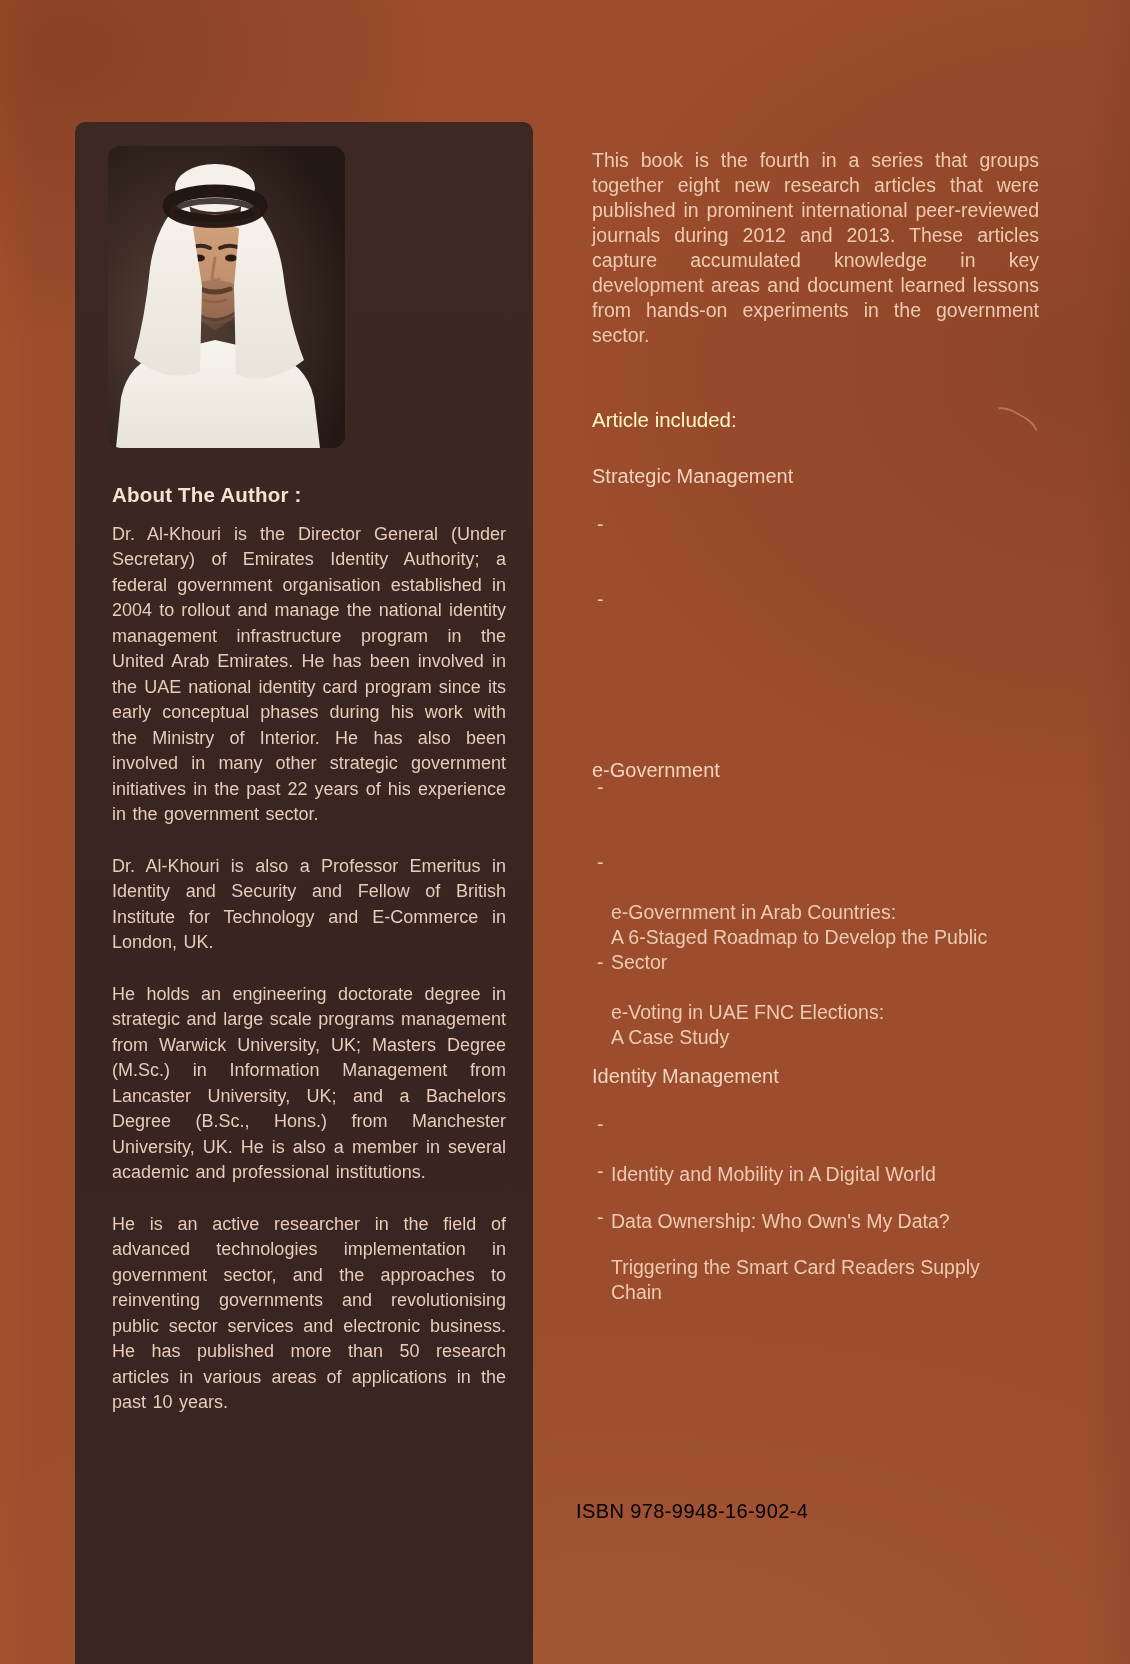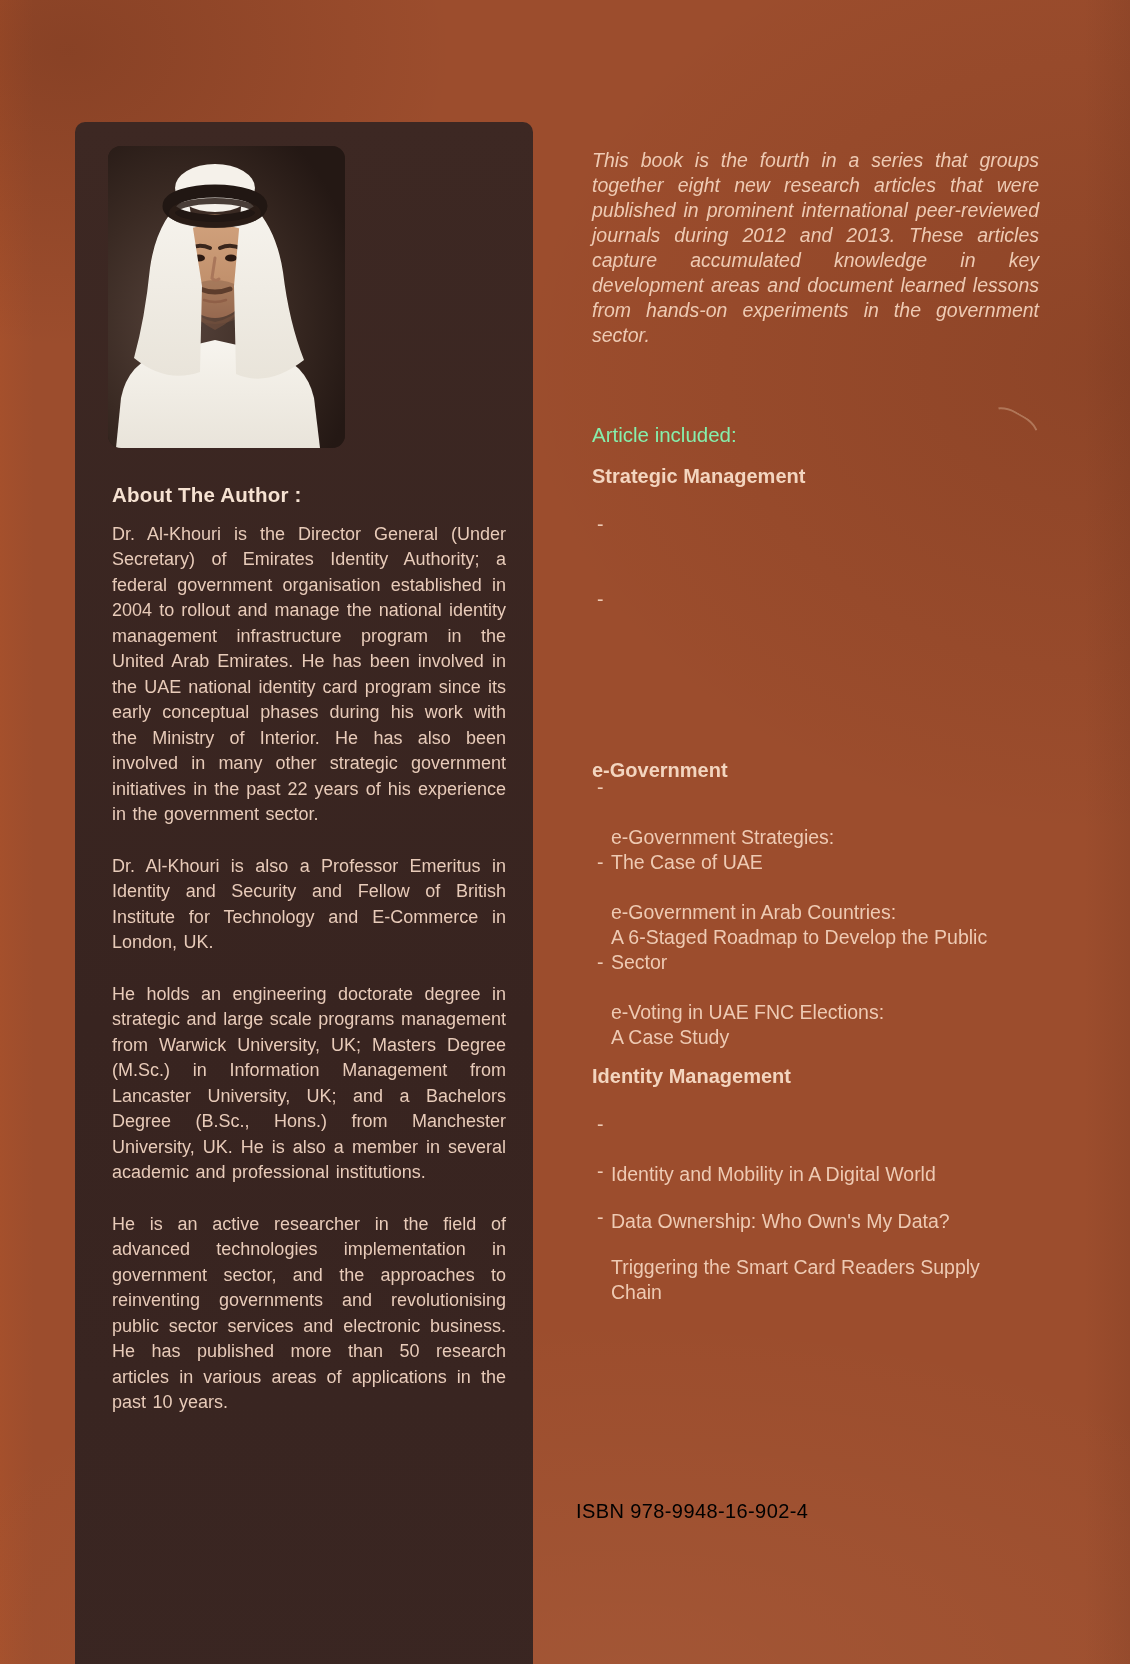--- a/index.html
+++ b/index.html
@@ -32,24 +32,24 @@
   }
   .about-heading{
     margin:0 0 14px 0;font-size:20.5px;font-weight:bold;color:#f6e2d2;letter-spacing:.2px;
   }
   .about-para{margin:0 0 26px 0;word-spacing:1.5px;}
 
   
   .right-col{position:absolute;left:592px;top:128px;width:447px;height:1420px;}
   .blurb{
     position:absolute;top:0;left:0;right:0;
-    font-size:19.5px;line-height:25px;color:#eecab3;text-align:justify;word-spacing:2px;font-style:italic;
+    font-size:19.5px;line-height:25px;color:#eecab3;text-align:justify;word-spacing:2px;
   }
-  .articles-label{position:absolute;top:295px;left:0;font-size:20.5px;color:#86efac;}
-  .sec-title{position:absolute;left:0;font-size:20px;font-weight:bold;color:#f3d5bf;text-align:right;}
+  .articles-label{position:absolute;top:280px;left:0;font-size:20.5px;color:#fef9c3;}
+  .sec-title{position:absolute;left:0;font-size:20px;font-weight:normal;color:#f3d5bf;text-align:right;}
   .sec-title.s0{top:337px}
   .sec-title.s1{top:631px}
   .sec-title.s2{top:937px}
   .item{
     position:absolute;left:0;right:0;padding-left:19px;
     font-size:19.5px;line-height:25px;color:#eecab3;white-space:pre-line;
   }
   .item .dash{position:absolute;left:5px;top:0;white-space:normal;}
   .item.i00{top:384px}
   .item.i01{top:459px}
@@ -147,22 +147,20 @@
   <div class="item i00">
     <span class="dash">-</span>
   </div>
   <div class="item i01">
     <span class="dash">-</span>
   </div>
 
   <div class="sec-title s1">e-Government</div>
   <div class="item i10">
     <span class="dash">-</span>
-    <span>e-Government Strategies:
-The Case of UAE</span>
   </div>
   <div class="item i11">
     <span class="dash">-</span>
     <span>e-Government in Arab Countries:
 A 6-Staged Roadmap to Develop the Public
 Sector</span>
   </div>
   <div class="item i12">
     <span class="dash">-</span>
     <span>e-Voting in UAE FNC Elections:

